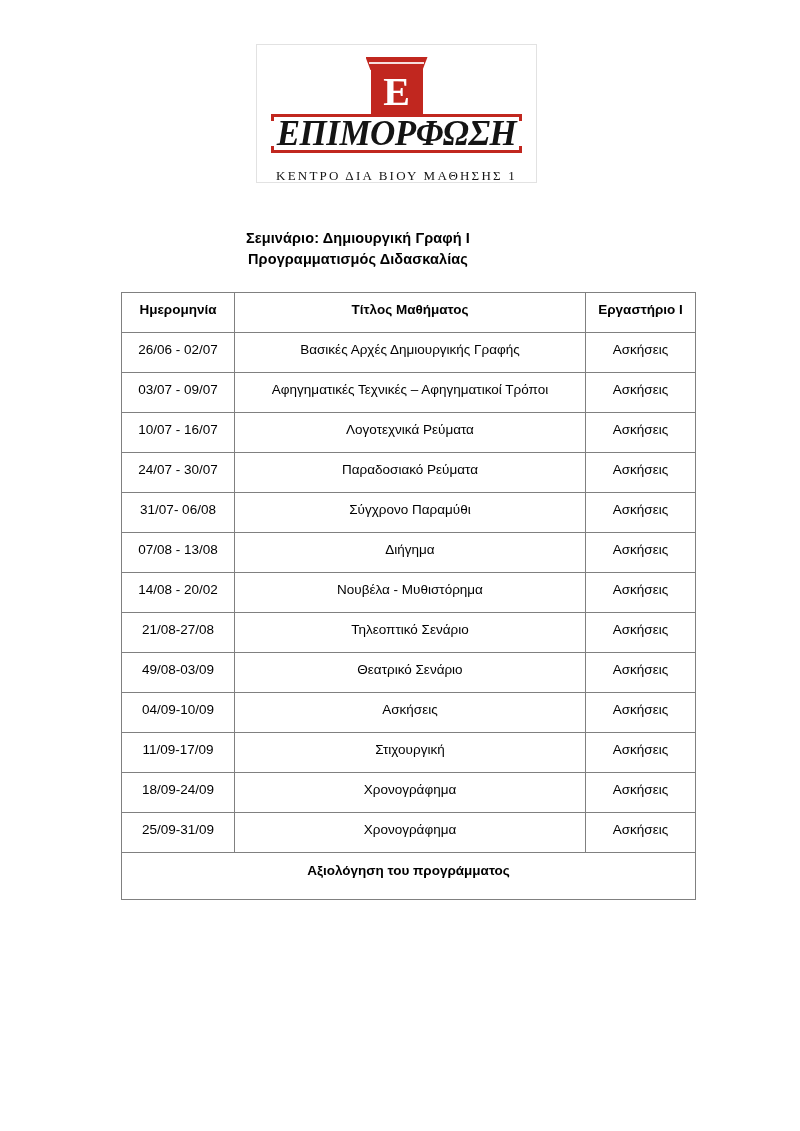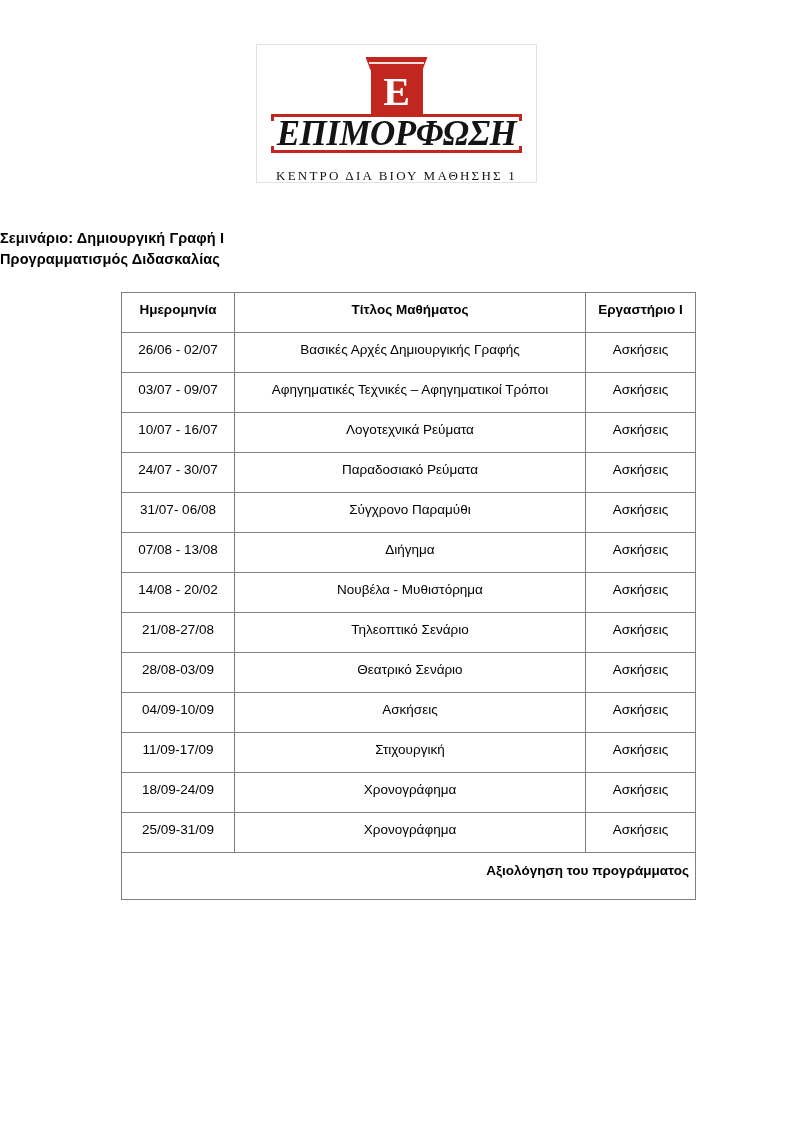--- a/index.html
+++ b/index.html
@@ -141,21 +141,21 @@
     margin-top: 16px;
     white-space: nowrap;
   }
 
   
   .doc-title {
     position: absolute;
     left: 0;
     top: 228px;
     width: 716px;
-    text-align: left;
+    text-align: center;
     font-size: 14.5px;
     font-weight: bold;
     line-height: 21px;
     letter-spacing: .1px;
   }
   .doc-title .line { display: block; }
 
   
   .schedule-wrap {
     position: absolute;
@@ -183,21 +183,20 @@
     font-weight: bold;
     font-size: 13.5px;
   }
   .col-date   { width: 113px; }
   .col-title  { width: 351px; }
   .col-lab    { width: 110px; }
 
   tr.summary-row td {
     font-weight: bold;
     padding: 9px 6px 20px 6px;
-    text-align: right;
   }
 </style>
 </head>
 <body>
 
 <div class="page">
 
   <div class="logo-frame">
     <div class="logo-inner">
 
@@ -272,21 +271,21 @@
             <td>14/08 - 20/02</td>
             <td>Νουβέλα - Μυθιστόρημα</td>
             <td>Ασκήσεις</td>
           </tr>
           <tr>
             <td>21/08-27/08</td>
             <td>Τηλεοπτικό Σενάριο</td>
             <td>Ασκήσεις</td>
           </tr>
           <tr>
-            <td>28/08-03/09</td>
+            <td>49/08-03/09</td>
             <td>Θεατρικό Σενάριο</td>
             <td>Ασκήσεις</td>
           </tr>
           <tr>
             <td>04/09-10/09</td>
             <td>Ασκήσεις</td>
             <td>Ασκήσεις</td>
           </tr>
           <tr>
             <td>11/09-17/09</td>

